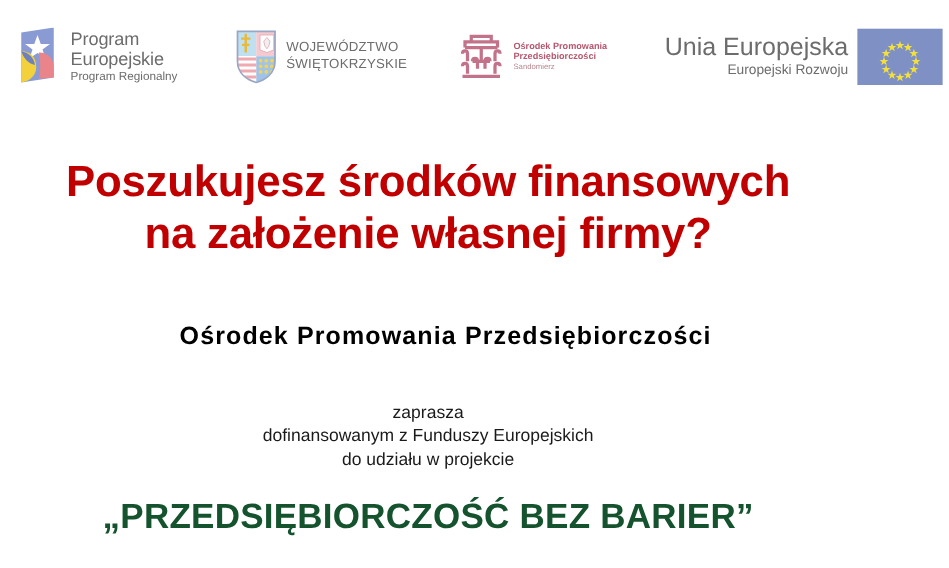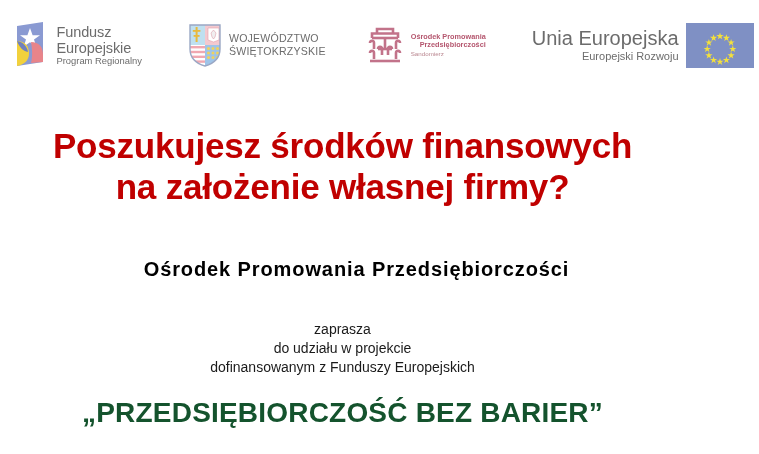--- a/index.html
+++ b/index.html
@@ -80,21 +80,20 @@
     flex: 0 0 auto;
   }
   .opp-text {
     line-height: 1.18;
     white-space: nowrap;
   }
   .opp-l1, .opp-l2 {
     color: #b5576f;
     font-size: 7.3px;
     font-weight: bold;
-    text-align: right;
   }
   .opp-l3 {
     color: #b9868f;
     font-size: 6.2px;
   }
 
   
   .eu-text {
     color: #6c6c6c;
     text-align: right;
@@ -161,21 +160,21 @@
     <span class="fe-mark">
       <svg viewBox="0 0 38 46" width="38" height="46" xmlns="http://www.w3.org/2000/svg">
         <polygon points="6,4 32,0 32,40 6,44" fill="#8a9ad2"></polygon>
         <polygon points="19,6 21.6,13.2 29,13.2 23,17.6 25.3,24.6 19,20.3 12.7,24.6 15,17.6 9,13.2 16.4,13.2" fill="#ffffff"></polygon>
         <path d="M6,19 C14,19 18,24 18,32 C18,38 13,43 6,44 Z" fill="#f2d13c"></path>
         <path d="M20,20 C28,20 32,25 32,33 L32,40 L20,41 C22,34 21,26 20,20 Z" fill="#e8848a"></path>
         <path d="M6,19 C12,20 16,24 17,30 C12,29 8,25 6,19 Z" fill="#6f80bd"></path>
       </svg>
     </span>
     <span class="logo-text">
-      <div class="lt-big">Fundusz</div>
+      <div class="lt-big">Program</div>
       <div class="lt-big">Europejskie</div>
       <div class="lt-small">Program Regionalny</div>
     </span>
   </div>
 
   <div class="logo-block logo-woj">
     <span class="herb">
       <svg viewBox="0 0 34 44" width="34" height="44" xmlns="http://www.w3.org/2000/svg">
         <defs>
           <clipPath id="shieldClip">
@@ -279,19 +278,19 @@
 
   <div class="headline">
     <div>Poszukujesz środków finansowych</div>
     <div>na założenie własnej firmy?</div>
   </div>
 
   <div class="org-name">Ośrodek  Promowania  Przedsiębiorczości</div>
 
   <div class="invite">
     <div>zaprasza</div>
+    <div>dofinansowanym z Funduszy Europejskich</div>
     <div>do udziału w projekcie</div>
-    <div>dofinansowanym z Funduszy Europejskich</div>
   </div>
 
   <div class="project-title">„PRZEDSIĘBIORCZOŚĆ  BEZ  BARIER”</div>
 
 </div>
 
 </body></html>

